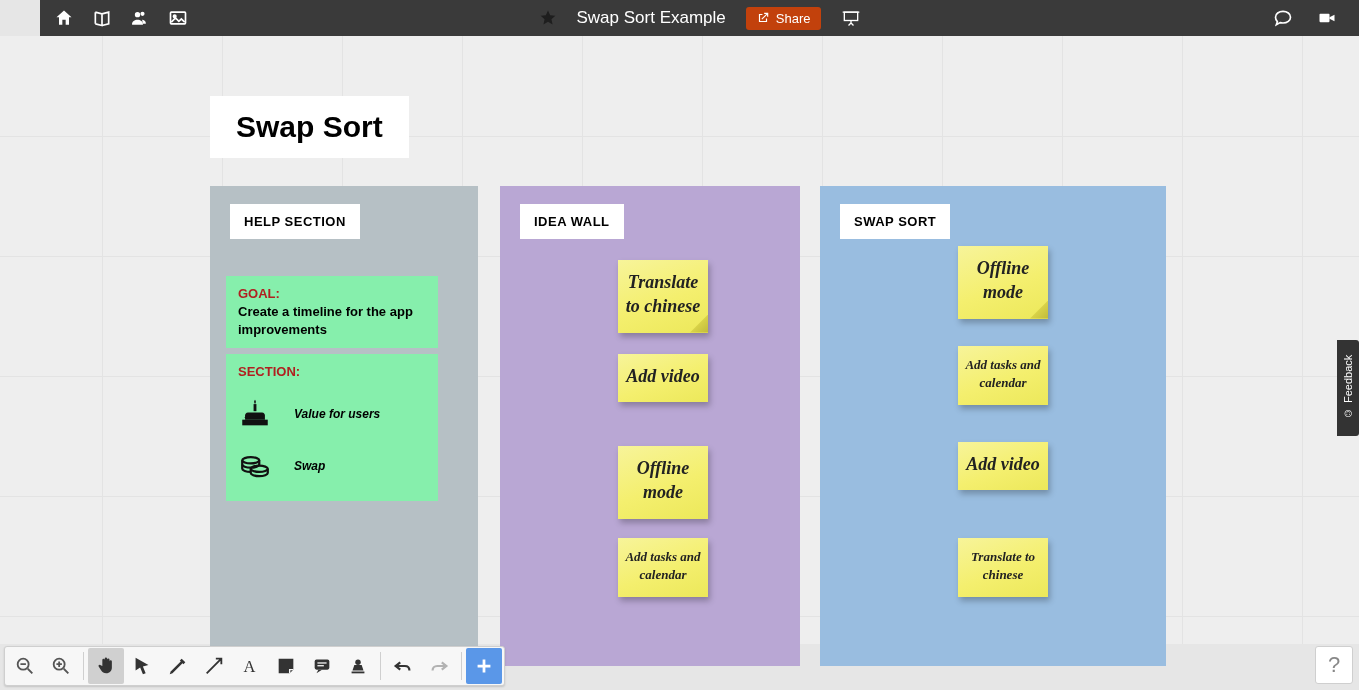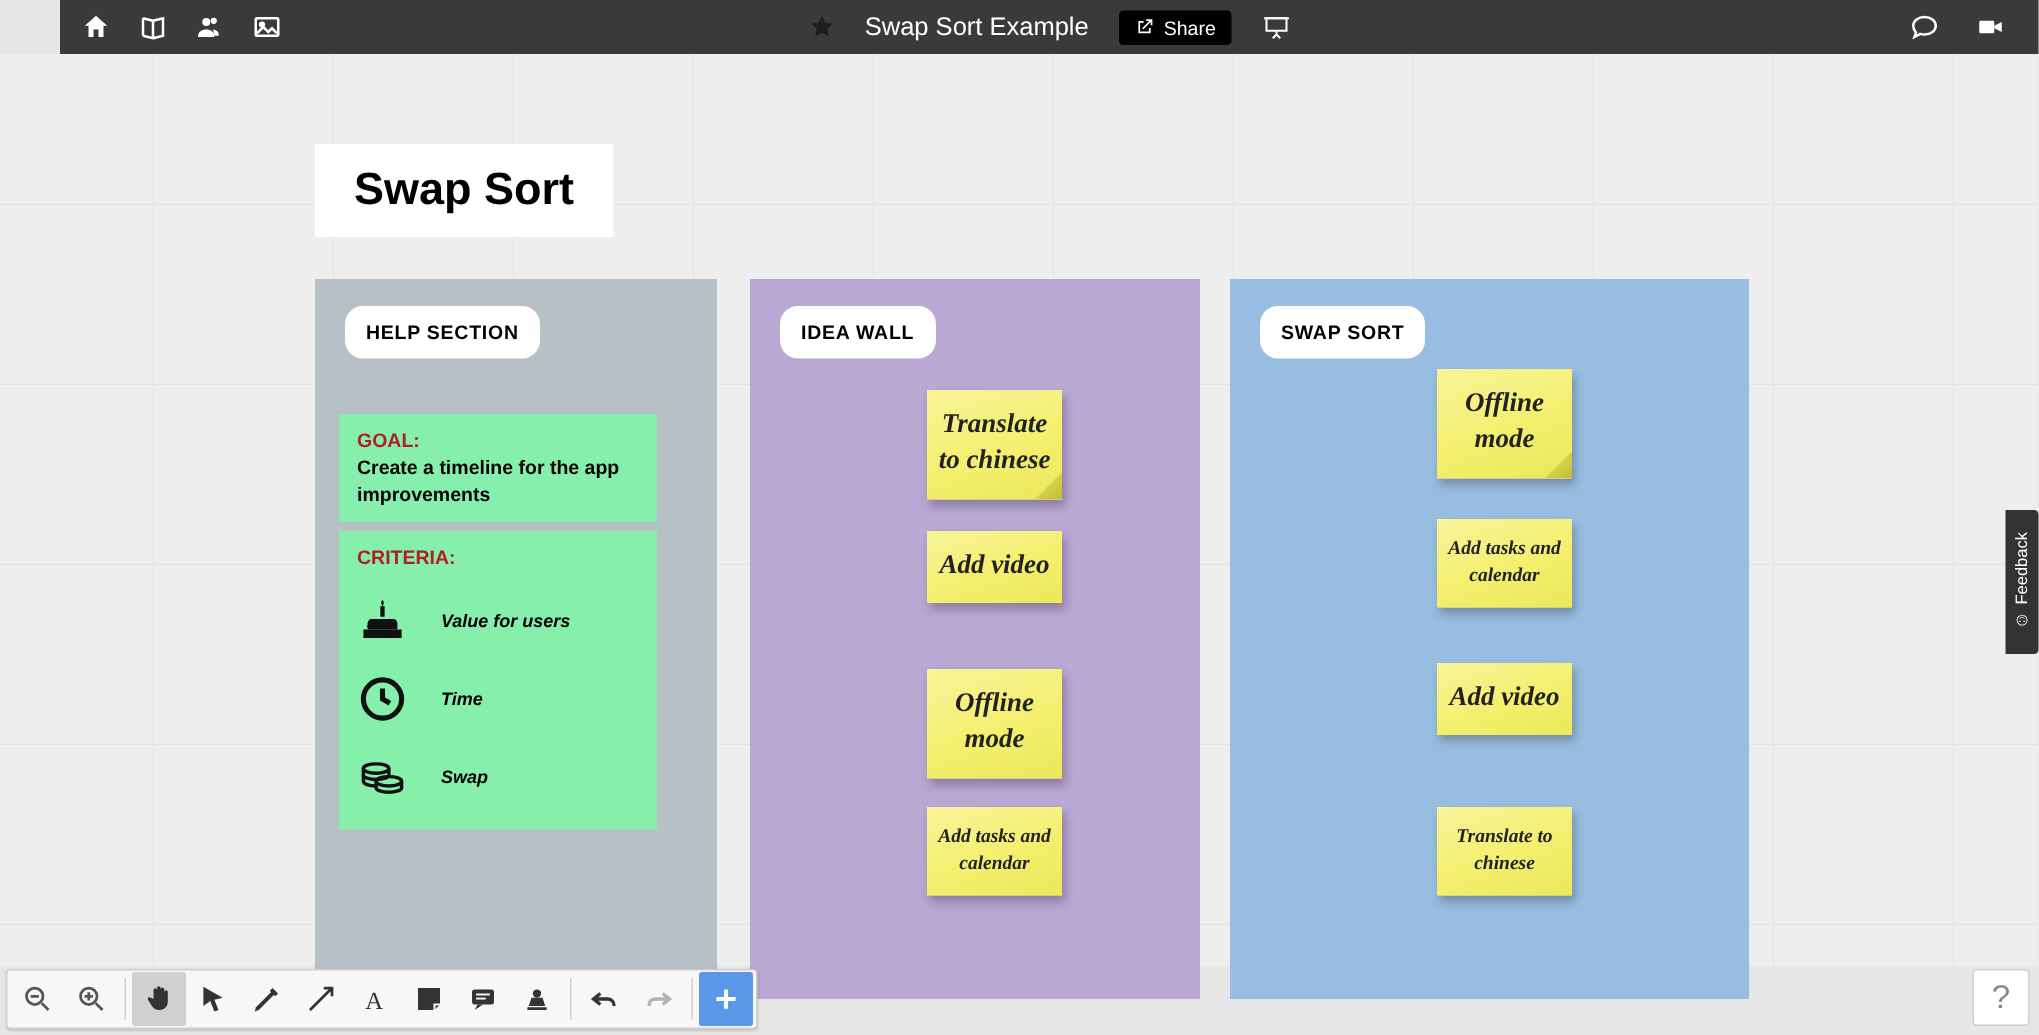--- a/index.html
+++ b/index.html
@@ -5,38 +5,38 @@
   * { box-sizing: border-box; margin: 0; padding: 0; }
   html, body { width: 100%; height: 100%; font-family: Arial, Helvetica, sans-serif; background:#e6e6e6; overflow:hidden; }
   
   
   .topbar { position:absolute; top:0; left:0; right:0; height:36px; background:#3a3a3a; display:flex; align-items:center; color:#fff;margin-left:40px; }
   .tb-left { display:flex; align-items:center; gap:18px; padding-left:14px; }
   .tb-icon { width:20px; height:20px; display:flex; align-items:center; justify-content:center; color:#fff; fill:#fff; cursor:pointer; }
   .tb-center { position:absolute; left:50%; transform:translateX(-50%); display:flex; align-items:center; gap:20px; }
   .star { width:18px; height:18px; fill:#1e1e1e; }
   .doc-title { font-size:17px; color:#fff; }
-  .share-btn { background:#000000; color:#fff; border-radius:3px; padding:4px 10px; display:flex; align-items:center; gap:6px; font-size:13px; cursor:pointer; }
+  .share-btn { background:#c2410c; color:#fff; border-radius:3px; padding:4px 10px; display:flex; align-items:center; gap:6px; font-size:13px; cursor:pointer; }
   .share-btn svg { width:14px; height:14px; fill:#fff; }
   .present-icon { width:20px; height:20px; fill:none; stroke:#fff; stroke-width:1.6; }
   .tb-right { margin-left:auto; display:flex; align-items:center; gap:24px; padding-right:22px; }
   
   
   .canvas { position:absolute; top:36px; left:0; right:0; bottom:46px; background:#eeeeee;
     background-image: linear-gradient(#e3e3e3 1px, transparent 1px), linear-gradient(90deg,#e3e3e3 1px, transparent 1px);
     background-size:120px 120px; background-position: -18px -20px; }
   
   .board-title { position:absolute; left:210px; top:60px; background:#fff; padding:14px 26px; font-size:30px; font-weight:bold; }
   
   .panel { position:absolute; top:150px; height:480px; }
   .panel-help { left:210px; width:268px; background:#b6c0c5; }
   .panel-idea { left:500px; width:300px; background:#b9a7d4; }
   .panel-swap { left:820px; width:346px; background:#99bde0; }
   
-  .panel-label { position:absolute; left:20px; top:18px; background:#fff; padding:10px 14px; font-size:13px; font-weight:bold; letter-spacing:0.5px;border-radius:12px; }
+  .panel-label { position:absolute; left:20px; top:18px; background:#fff; padding:10px 14px; font-size:13px; font-weight:bold; letter-spacing:0.5px; }
   
   .help-box { position:absolute; left:16px; background:#86efac; font-size:13px; }
   .goal-box { top:90px; width:212px; padding:10px 12px; }
   .goal-title { color:#b02020; font-weight:bold; margin-bottom:2px; }
   .goal-text { font-weight:bold; line-height:1.35; }
   .crit-box { top:168px; width:212px; padding:10px 12px 18px; }
   .crit-title { color:#b02020; font-weight:bold; margin-bottom:14px; }
   .crit-row { display:flex; align-items:center; gap:22px; margin-top:18px;font-style:italic; }
   .crit-row svg { width:34px; height:34px; flex-shrink:0; }
   .crit-row span { font-size:12px; font-weight:bold; }
@@ -130,39 +130,32 @@
 
   <div class="board-title">Swap Sort</div>
 
   <div class="panel panel-help">
     <div class="panel-label">HELP SECTION</div>
     <div class="help-box goal-box">
       <div class="goal-title">GOAL:</div>
       <div class="goal-text">Create a timeline for the app improvements</div>
     </div>
     <div class="help-box crit-box">
-      <div class="crit-title">CRITERIA:</div>
+      <div class="crit-title">SECTION:</div>
       <div class="crit-row">
         <svg viewBox="0 0 24 24" fill="#111">
             <rect x="3" y="16" width="18" height="4"></rect>
             <path d="M5 16v-3c0-1 .8-2 2-2h10c1.2 0 2 1 2 2v3"></path>
             <path d="M5 14c1 1 2 1 3 0s2-1 3 0 2 1 3 0 2-1 3 0" fill="none" stroke="#111" stroke-width="1.3"></path>
             <rect x="11" y="5" width="2" height="5"></rect>
             <path d="M12 2c.8.8.8 2 0 3-.8-1-.8-2.2 0-3z"></path>
           </svg>
         <span>Value for users</span>
       </div>
       <div class="crit-row">
-        <svg viewBox="0 0 24 24" fill="none" stroke="#111" stroke-width="2.4">
-            <circle cx="12" cy="12" r="9"></circle>
-            <path d="M12 7v5l3.5 2"></path>
-          </svg>
-        <span>Time</span>
-      </div>
-      <div class="crit-row">
         <svg viewBox="0 0 24 24" fill="none" stroke="#111" stroke-width="1.6">
             <ellipse cx="9" cy="8" rx="6" ry="2.2"></ellipse>
             <path d="M3 8v3c0 1.2 2.7 2.2 6 2.2s6-1 6-2.2V8"></path>
             <path d="M3 11v3c0 1.2 2.7 2.2 6 2.2"></path>
             <ellipse cx="15" cy="14" rx="6" ry="2.2"></ellipse>
             <path d="M9 14v3c0 1.2 2.7 2.2 6 2.2s6-1 6-2.2v-3"></path>
           </svg>
         <span>Swap</span>
       </div>
     </div>

